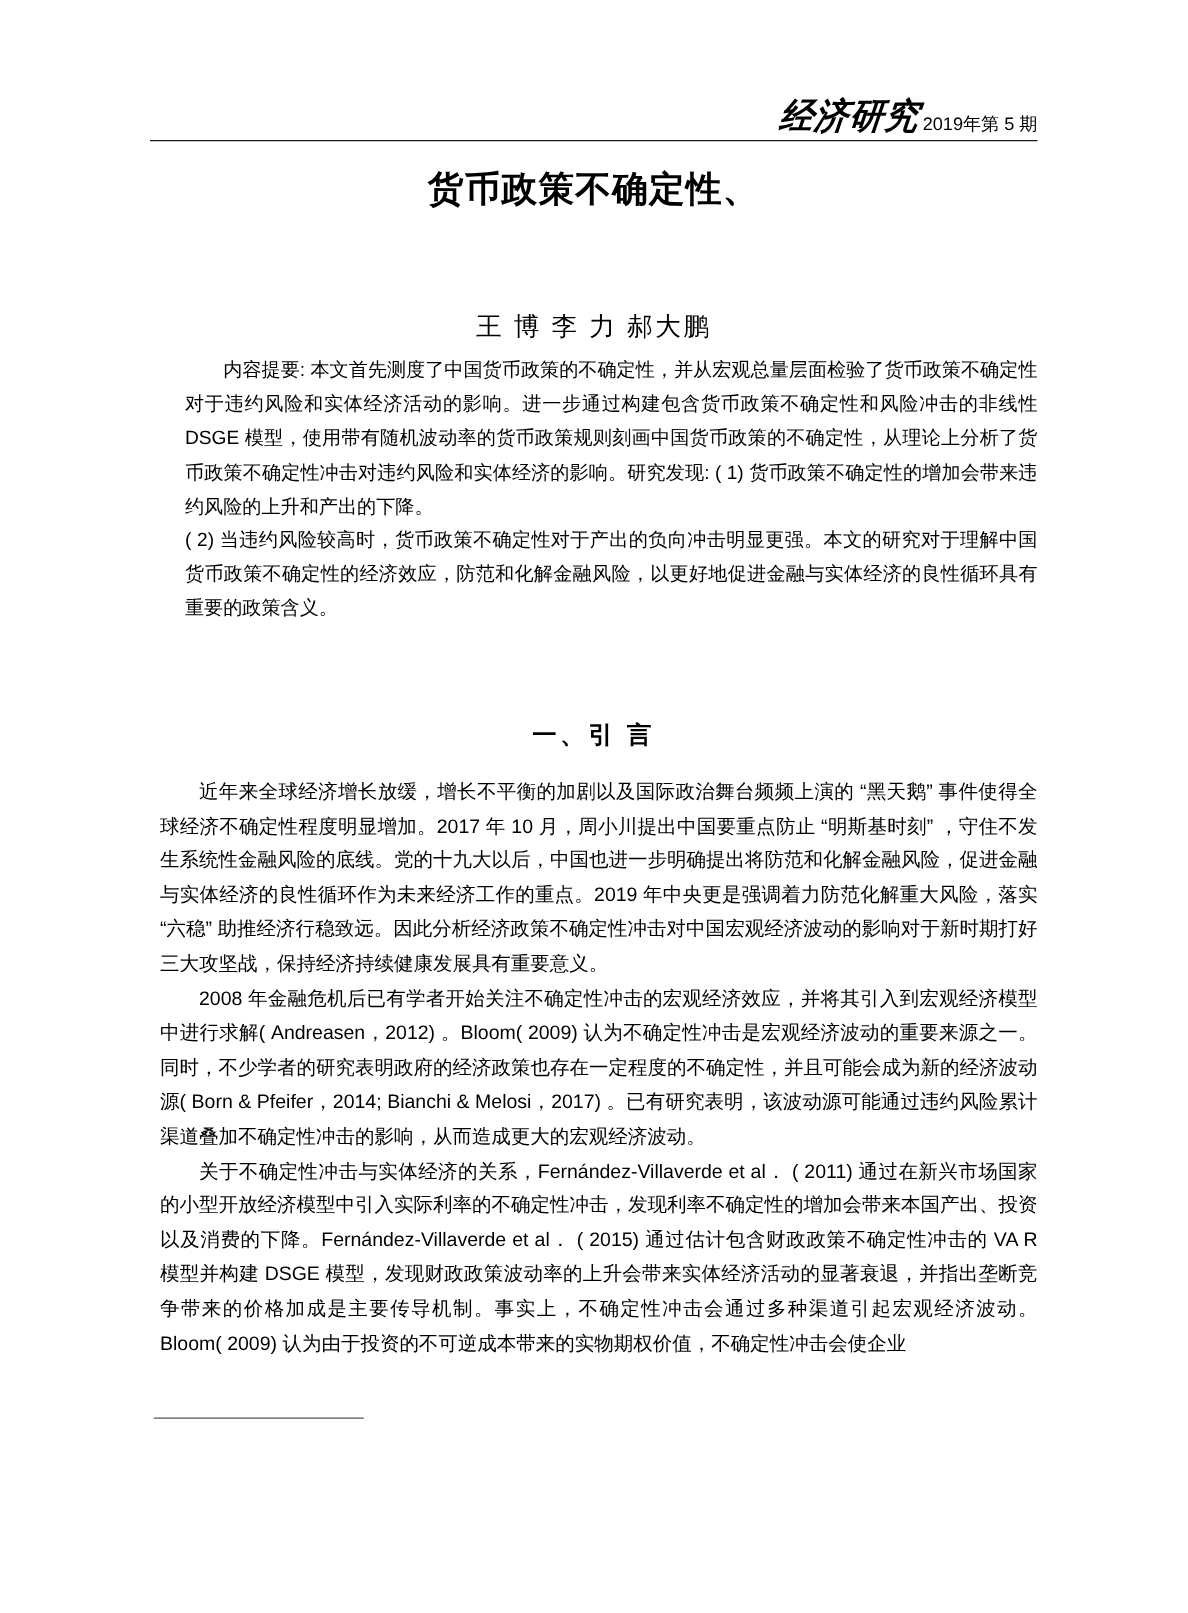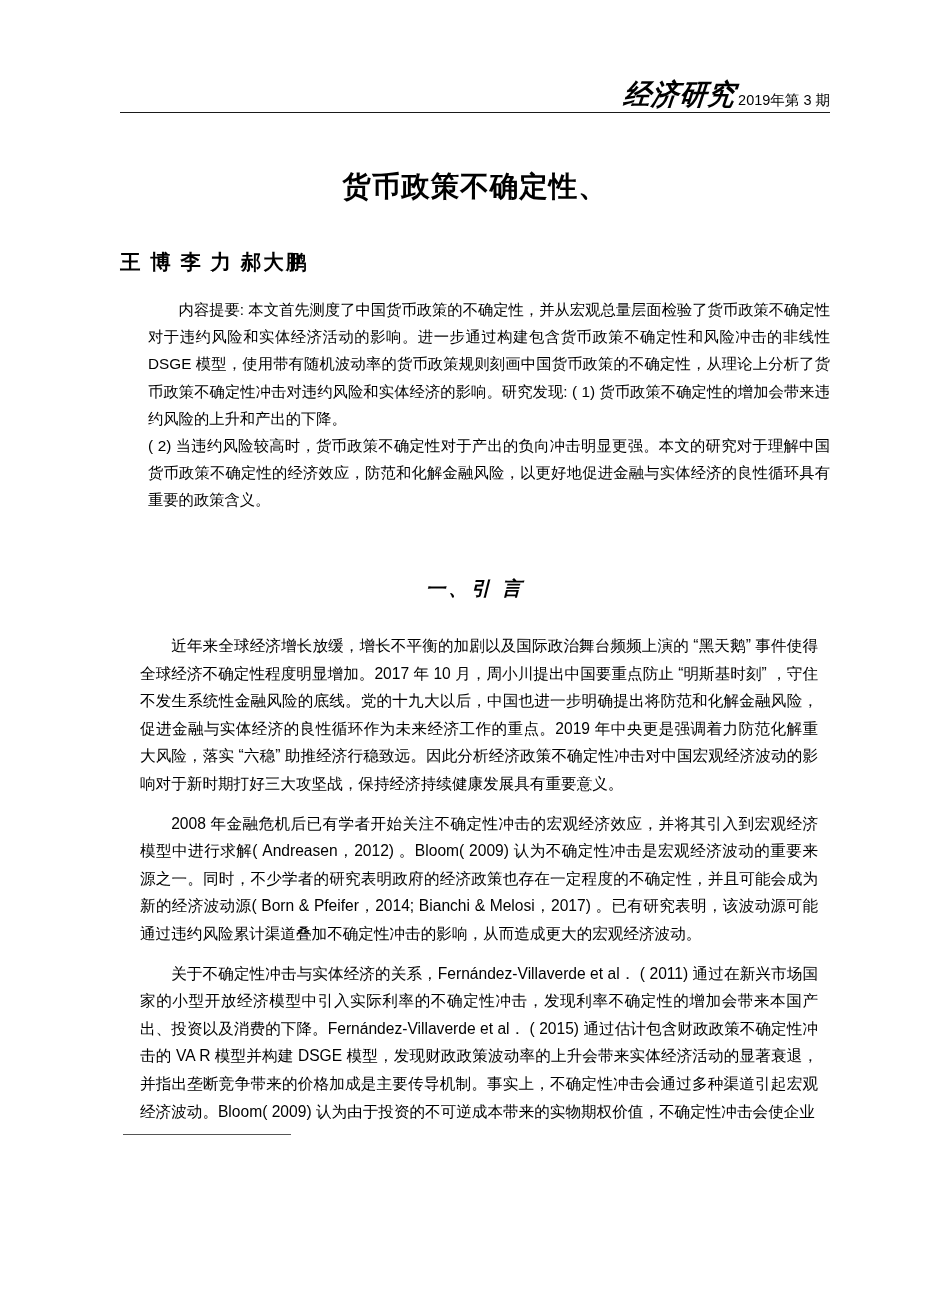--- a/index.html
+++ b/index.html
@@ -72,46 +72,46 @@
     top: 132px;
     width: 710px;
     text-align: center;
   }
   .title-line {
     font-size: 28.5px;
     font-weight: 600;
     line-height: 41px;
     letter-spacing: 1px;
     white-space: nowrap;
-    margin-top: 34px;
   }
   .title-star {
     font-size: 17px;
     vertical-align: super;
     font-weight: 400;
     letter-spacing: 0;
   }
 
   
   .authors {
     position: absolute;
     left: 120px;
     top: 247px;
     width: 710px;
+    text-align: center;
     font-size: 20.5px;
-    font-weight: 700;
+    font-weight: 400;
     letter-spacing: 2px;
     line-height: 30px;
   }
 
   
   .abstract {
     position: absolute;
     left: 148px;
-    top: 296px;
+    top: 283px;
     width: 682px;
     font-size: 15.3px;
     line-height: 27.2px;
     text-align: justify;
     text-justify: inter-ideograph;
   }
   .abstract p {
     margin: 0;
   }
   .abstract p.indent {
@@ -126,36 +126,35 @@
   .section-heading {
     position: absolute;
     left: 120px;
     top: 573px;
     width: 710px;
     text-align: center;
     font-size: 19.5px;
     font-weight: 600;
     letter-spacing: 3px;
     line-height: 30px;
-    font-style: italic;
   }
 
   
   .body-text {
     position: absolute;
     left: 128px;
     top: 620px;
     width: 702px;
     font-size: 15.6px;
     line-height: 27.6px;
     text-align: justify;
     text-justify: inter-ideograph;
   }
   .body-text p {
-    margin: 12px;
+    margin: 0;
     text-indent: 2em;
   }
 
   
   .footnote-rule {
     position: absolute;
     left: 123px;
     top: 1134px;
     width: 168px;
     height: 0;
@@ -163,21 +162,21 @@
   }
 </style>
 </head>
 <body>
 
 <div class="page">
 
   <div class="runhead">
     <div class="runhead-inner">
       <span class="journal-mark">经济研究</span>
-      <span class="issue-label">2019年第 3 期</span>
+      <span class="issue-label">2019年第 5 期</span>
     </div>
   </div>
   <div class="runhead-rule"></div>
 
   <div class="title-block">
     <div class="title-line">货币政策不确定性、</div>
   </div>
 
   <div class="authors">王 博  李 力  郝大鹏</div>
 

